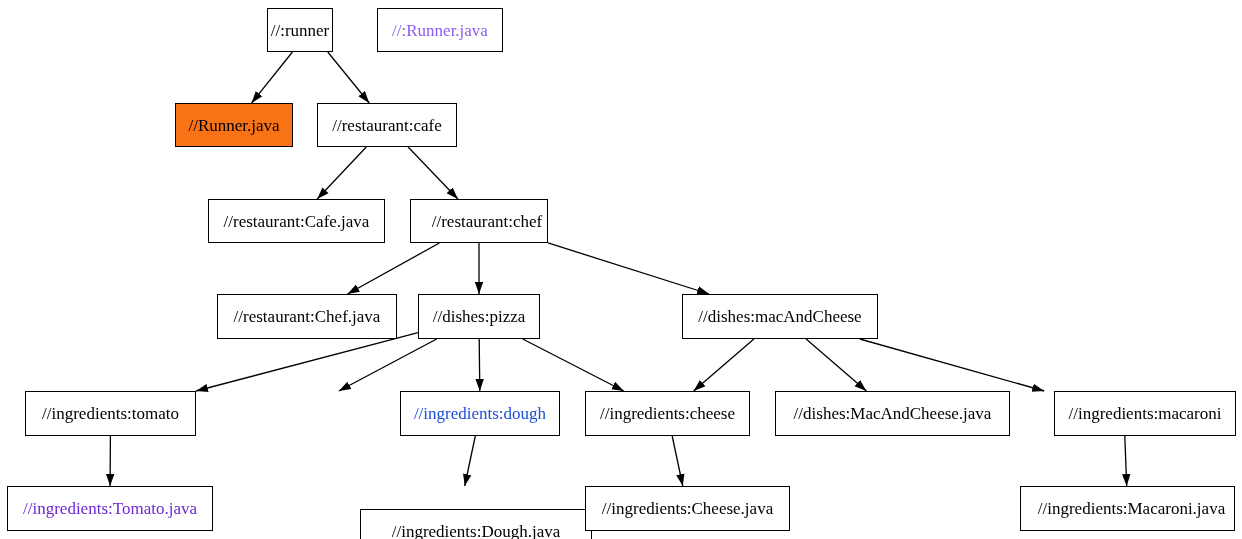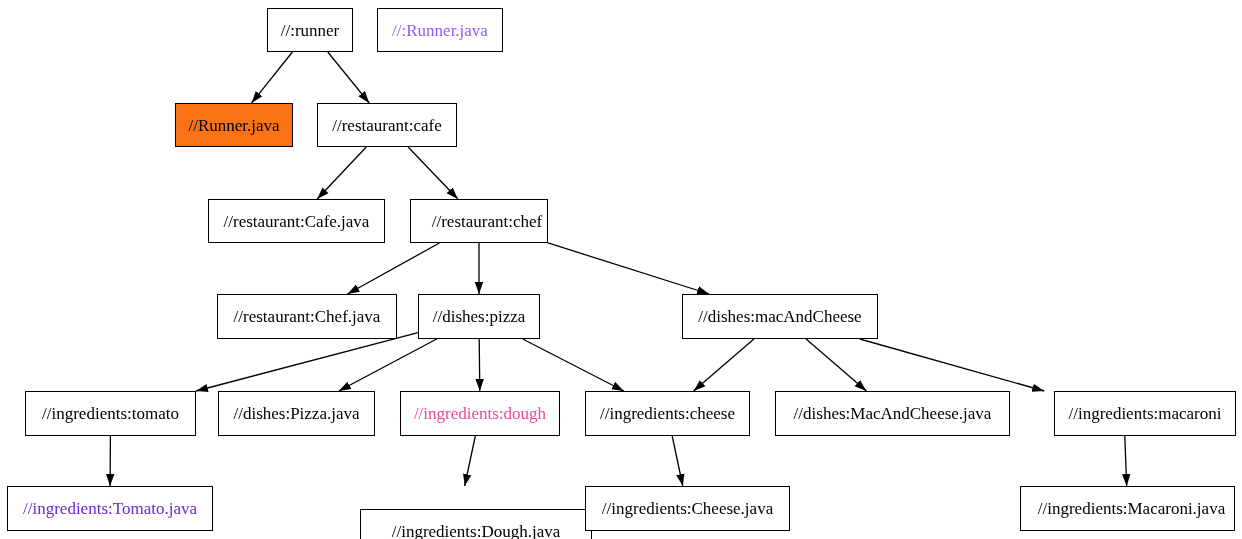--- a/index.html
+++ b/index.html
@@ -58,21 +58,21 @@
       <line x1="522.7" y1="339.0" x2="623.8" y2="391.0" stroke="#000000" stroke-width="1.3" marker-end="url(#arrowhead)"></line>
       <line x1="753.9" y1="339.0" x2="693.6" y2="391.0" stroke="#000000" stroke-width="1.3" marker-end="url(#arrowhead)"></line>
       <line x1="806.1" y1="339.0" x2="866.4" y2="391.0" stroke="#000000" stroke-width="1.3" marker-end="url(#arrowhead)"></line>
       <line x1="859.8" y1="339.0" x2="1044.2" y2="391.0" stroke="#000000" stroke-width="1.3" marker-end="url(#arrowhead)"></line>
       <line x1="110.4" y1="436.0" x2="110.1" y2="486.0" stroke="#000000" stroke-width="1.3" marker-end="url(#arrowhead)"></line>
       <line x1="475.3" y1="436.0" x2="464.7" y2="486.0" stroke="#000000" stroke-width="1.3" marker-end="url(#arrowhead)"></line>
       <line x1="672.2" y1="436.0" x2="682.8" y2="486.0" stroke="#000000" stroke-width="1.3" marker-end="url(#arrowhead)"></line>
       <line x1="1124.8" y1="436.0" x2="1126.7" y2="486.0" stroke="#000000" stroke-width="1.3" marker-end="url(#arrowhead)"></line>
     </svg>
 
-<div class="node" style="left: 267px; top: 8px; width: 86px; height: 44px; background: rgb(255, 255, 255); border-color: rgb(0, 0, 0); color: rgb(0, 0, 0);">
+<div class="node" style="left: 267px; top: 8px; width: 66px; height: 44px; background: rgb(255, 255, 255); border-color: rgb(0, 0, 0); color: rgb(0, 0, 0);">
       <span>//:runner</span>
     </div>
     <div class="node" style="left: 377px; top: 8px; width: 126px; height: 44px; background: rgb(255, 255, 255); border-color: rgb(0, 0, 0); color: #8b5cf6;">
       <span>//:Runner.java</span>
     </div>
     <div class="node" style="left: 175px; top: 103px; width: 118px; height: 44px; background: #f97316; border-color: rgb(0, 0, 0); color: rgb(0, 0, 0);">
       <span>//Runner.java</span>
     </div>
     <div class="node" style="left: 317px; top: 103px; width: 140px; height: 44px; background: rgb(255, 255, 255); border-color: rgb(0, 0, 0); color: rgb(0, 0, 0);">
       <span>//restaurant:cafe</span>
@@ -88,24 +88,21 @@
     </div>
     <div class="node" style="left: 418px; top: 294px; width: 122px; height: 45px; background: rgb(255, 255, 255); border-color: rgb(0, 0, 0); color: rgb(0, 0, 0);">
       <span>//dishes:pizza</span>
     </div>
     <div class="node" style="left: 682px; top: 294px; width: 196px; height: 45px; background: rgb(255, 255, 255); border-color: rgb(0, 0, 0); color: rgb(0, 0, 0);">
       <span>//dishes:macAndCheese</span>
     </div>
     <div class="node" style="left: 25px; top: 391px; width: 171px; height: 45px; background: rgb(255, 255, 255); border-color: rgb(0, 0, 0); color: rgb(0, 0, 0);">
       <span>//ingredients:tomato</span>
     </div>
-    <div class="node" style="left: 218px; top: 391px; width: 157px; height: 45px; background: rgb(255, 255, 255); border-color: rgb(0, 0, 0); color: rgb(0, 0, 0);">
-      <span>//dishes:Pizza.java</span>
-    </div>
-    <div class="node" style="left: 400px; top: 391px; width: 160px; height: 45px; background: rgb(255, 255, 255); border-color: rgb(0, 0, 0); color: #ec4899;">
+    <div class="node" style="left: 400px; top: 391px; width: 160px; height: 45px; background: rgb(255, 255, 255); border-color: rgb(0, 0, 0); color: #1d4ed8;">
       <span>//ingredients:dough</span>
     </div>
     <div class="node" style="left: 585px; top: 391px; width: 165px; height: 45px; background: rgb(255, 255, 255); border-color: rgb(0, 0, 0); color: rgb(0, 0, 0);">
       <span>//ingredients:cheese</span>
     </div>
     <div class="node" style="left: 775px; top: 391px; width: 235px; height: 45px; background: rgb(255, 255, 255); border-color: rgb(0, 0, 0); color: rgb(0, 0, 0);">
       <span>//dishes:MacAndCheese.java</span>
     </div>
     <div class="node" style="left: 1054px; top: 391px; width: 182px; height: 45px; background: rgb(255, 255, 255); border-color: rgb(0, 0, 0); color: rgb(0, 0, 0);">
       <span>//ingredients:macaroni</span>

